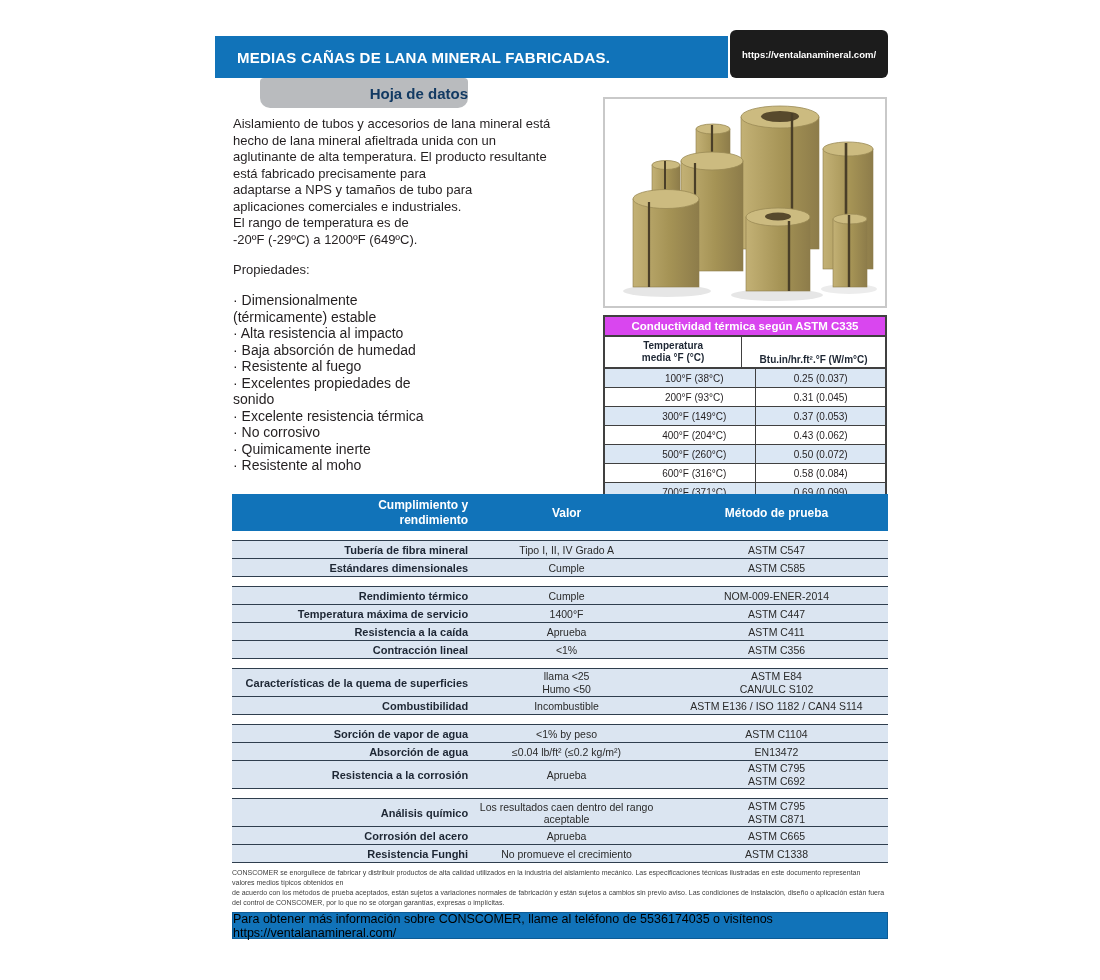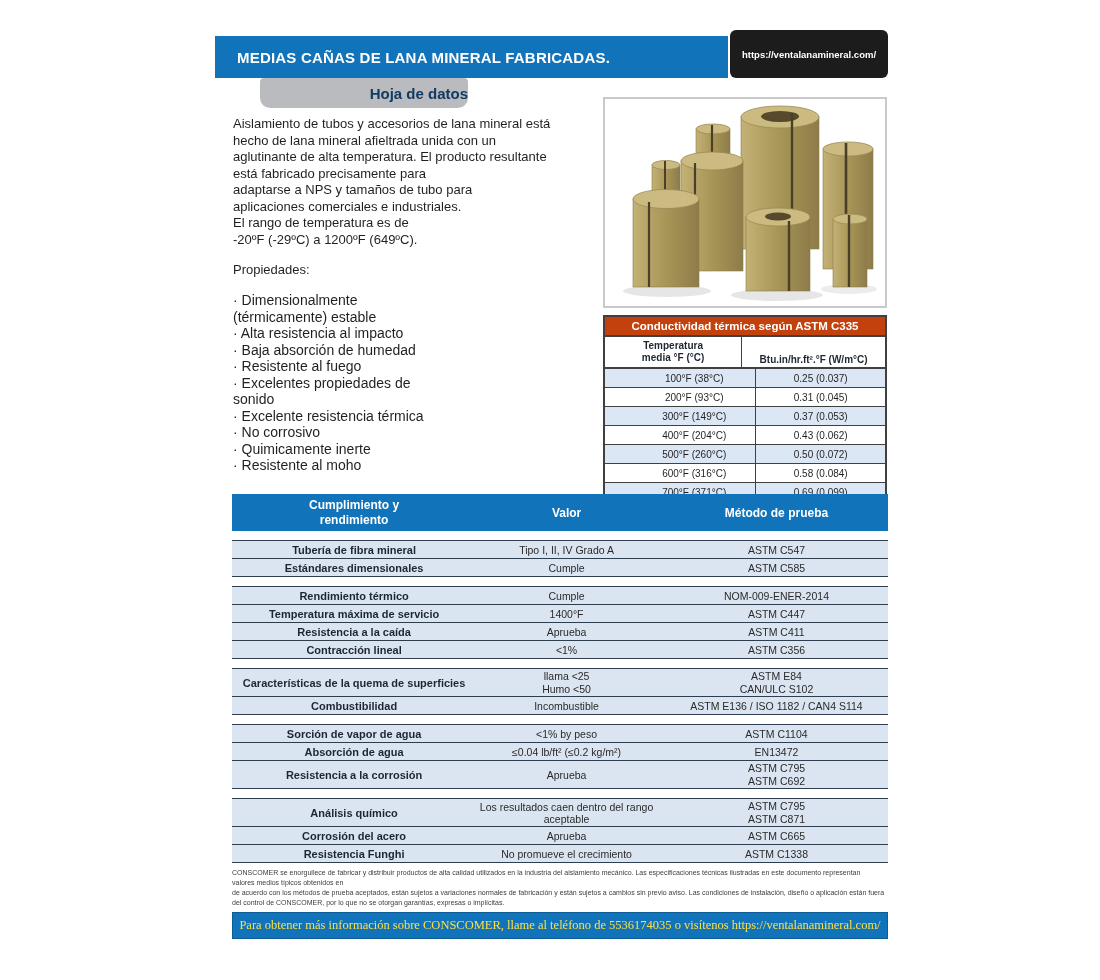--- a/index.html
+++ b/index.html
@@ -18,48 +18,48 @@
   .intro { position:absolute; left:233px; top:116px; width:370px; font-size:13px; line-height:16.5px; color:#231f20; white-space:pre-line; }
   .props-heading { position:absolute; left:233px; top:262px; font-size:13px; color:#231f20; }
   .props-list { position:absolute; left:233px; top:292px; width:250px; font-size:14px; line-height:16.5px; color:#231f20; }
   .prop { white-space:pre-line; }
 
   
   .product { position:absolute; left:603px; top:97px; width:284px; height:211px; background:#fff; border:2px solid #c9c9c9; }
 
   
   .ct { position:absolute; left:603px; top:315px; width:284px; border:2px solid #404040; background:#fff; font-size:10px; color:#231f20; }
-  .ct-title { background:#c2410c; color:#fff; text-align:center; font-weight:bold; font-size:11.5px; padding:3px 0; border-bottom:2px solid #404040; }
+  .ct-title { background:#d946ef; color:#fff; text-align:center; font-weight:bold; font-size:11.5px; padding:3px 0; border-bottom:2px solid #404040; }
   .ct-head { display:flex; border-bottom:2px solid #404040; font-weight:bold; color:#1d2633; }
   .ct-head .c1 { white-space:pre-line; line-height:12px; padding:3px 0; }
   .c1 { width:49%; border-right:1.5px solid #404040; text-align:center; }
   .c2 { width:51%; text-align:center; }
   .ct-row { display:flex; border-bottom:1px solid #404040;padding-left:28px; }
   .ct-row:last-child { border-bottom:none; }
   .ct-row .c1, .ct-row .c2 { padding:3.5px 0; }
   .ct-row.alt { background:#dbe7f4; }
 
   
   .mt { position:absolute; left:232px; top:494px; width:656px; }
   .mt-header { background:#1173b9; color:#fff; display:flex; height:37px; font-weight:bold; font-size:12px; }
-  .col-l { width:36%; padding-left:8px; text-align:center; }
+  .col-l { width:36%; padding-left:8px; text-align:right; }
   .col-v { width:30%; text-align:center; }
   .col-m { width:34%; text-align:center; }
   .mt-header .col-l { white-space:pre-line; line-height:14.5px; padding-top:4px; }
   .mt-header .col-v, .mt-header .col-m { padding-top:12px; }
   .mt-group { margin-top:9px; border-top:1px solid #2f3e4e; }
   .mt-group:first-of-type { margin-top:8px; }
   .mt-row { display:flex; align-items:center; background:#dbe5f1; border-bottom:1px solid #2f3e4e; min-height:18px; font-size:10.5px; color:#2a2a2a; padding:1px 0; }
   .mt-row .col-l { font-weight:bold; color:#1d2633; font-size:11px; }
   .pre { white-space:pre-line; line-height:12.5px; }
 
   
   .disclaimer { position:absolute; left:232px; top:868px; width:656px; font-size:7px; line-height:10px; color:#3c3c3c; white-space:pre-line; }
   .footer-bar { position:absolute; left:232px; top:912px; width:656px; height:27px; background:#1173b9; border:1px solid #0d5c96; display:flex; align-items:center; justify-content:center; }
-  .footer-bar span { color:#fde047; font-family:Liberation Serif, serif; font-size:12.5px; }
+  .footer-bar span { color:#000000; font-family:Liberation Sans, sans-serif; font-size:12.5px; }
 </style>
 </head>
 <body>
 
 <div id="page">
 
   <div class="hdr-blue">
     <span class="hdr-title">MEDIAS CAÑAS DE LANA MINERAL FABRICADAS.</span>
   </div>
   <div class="hdr-url-box">

